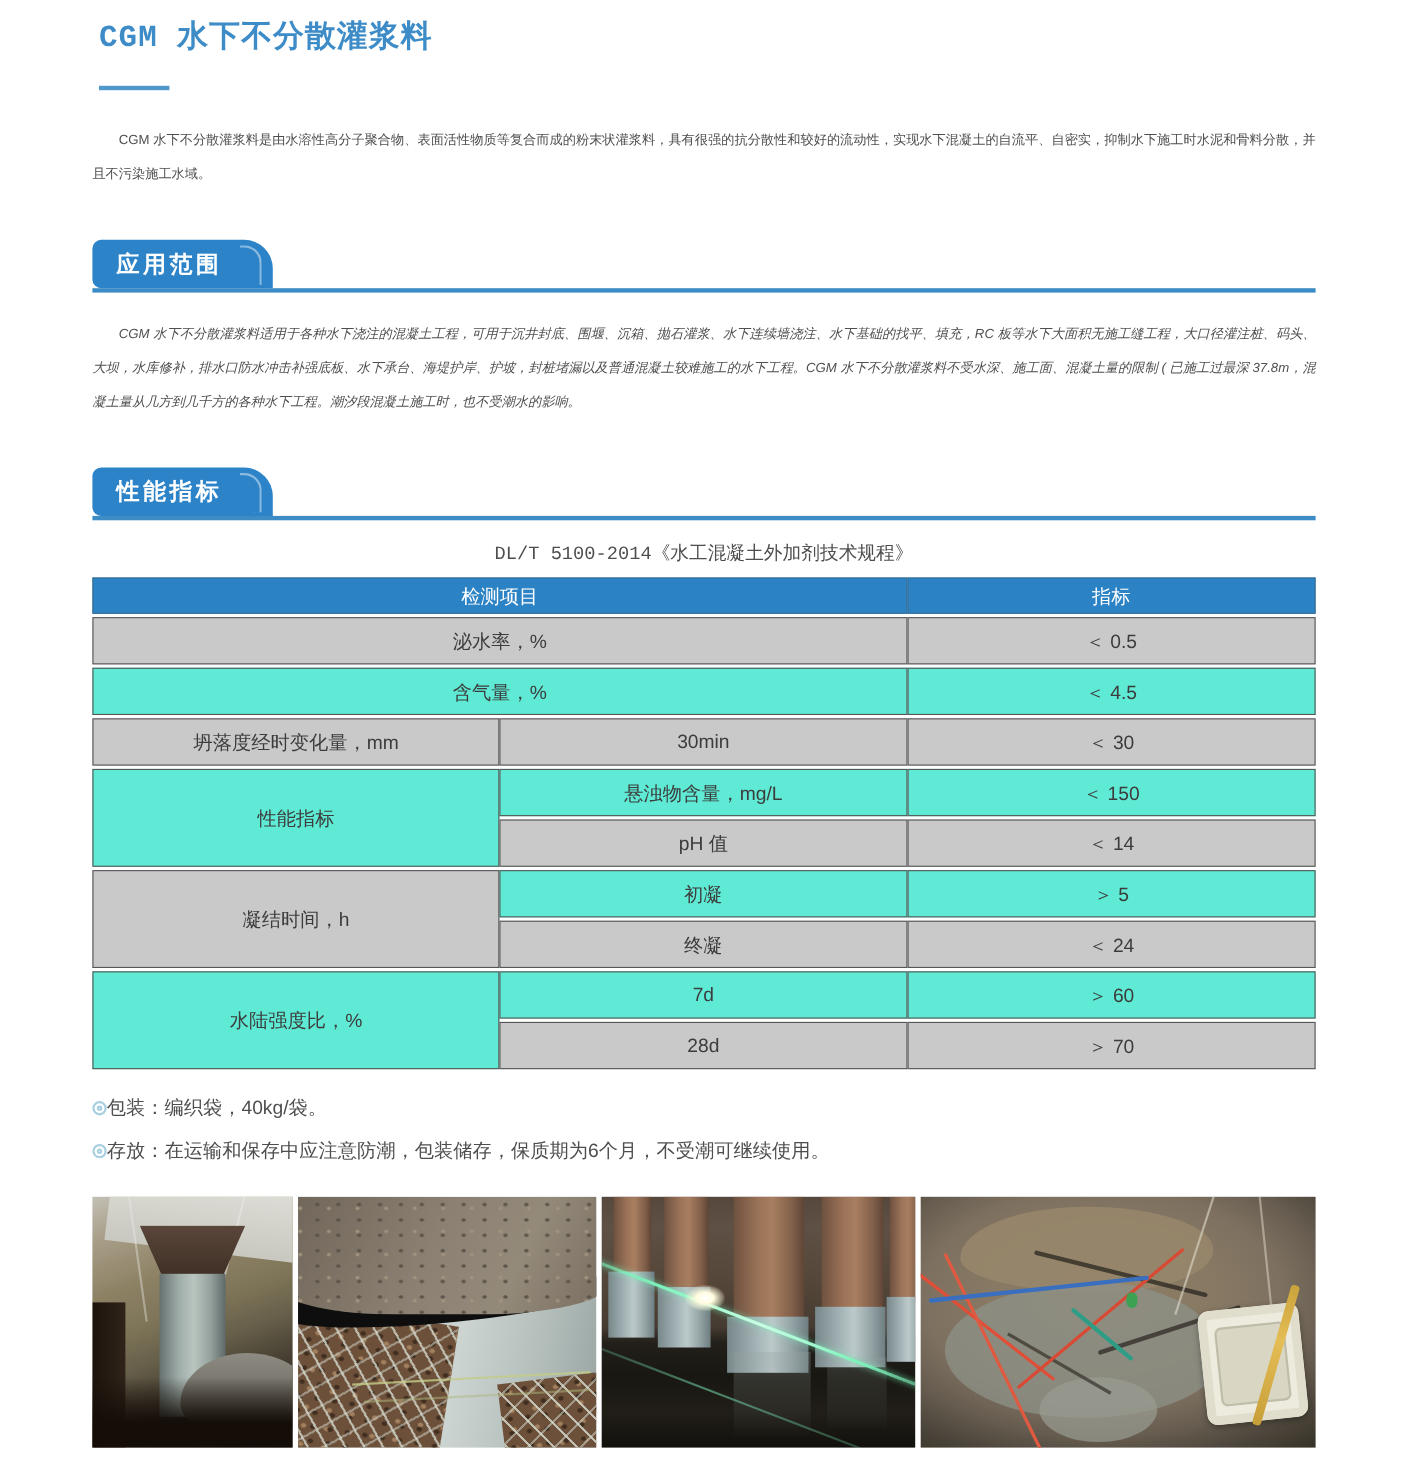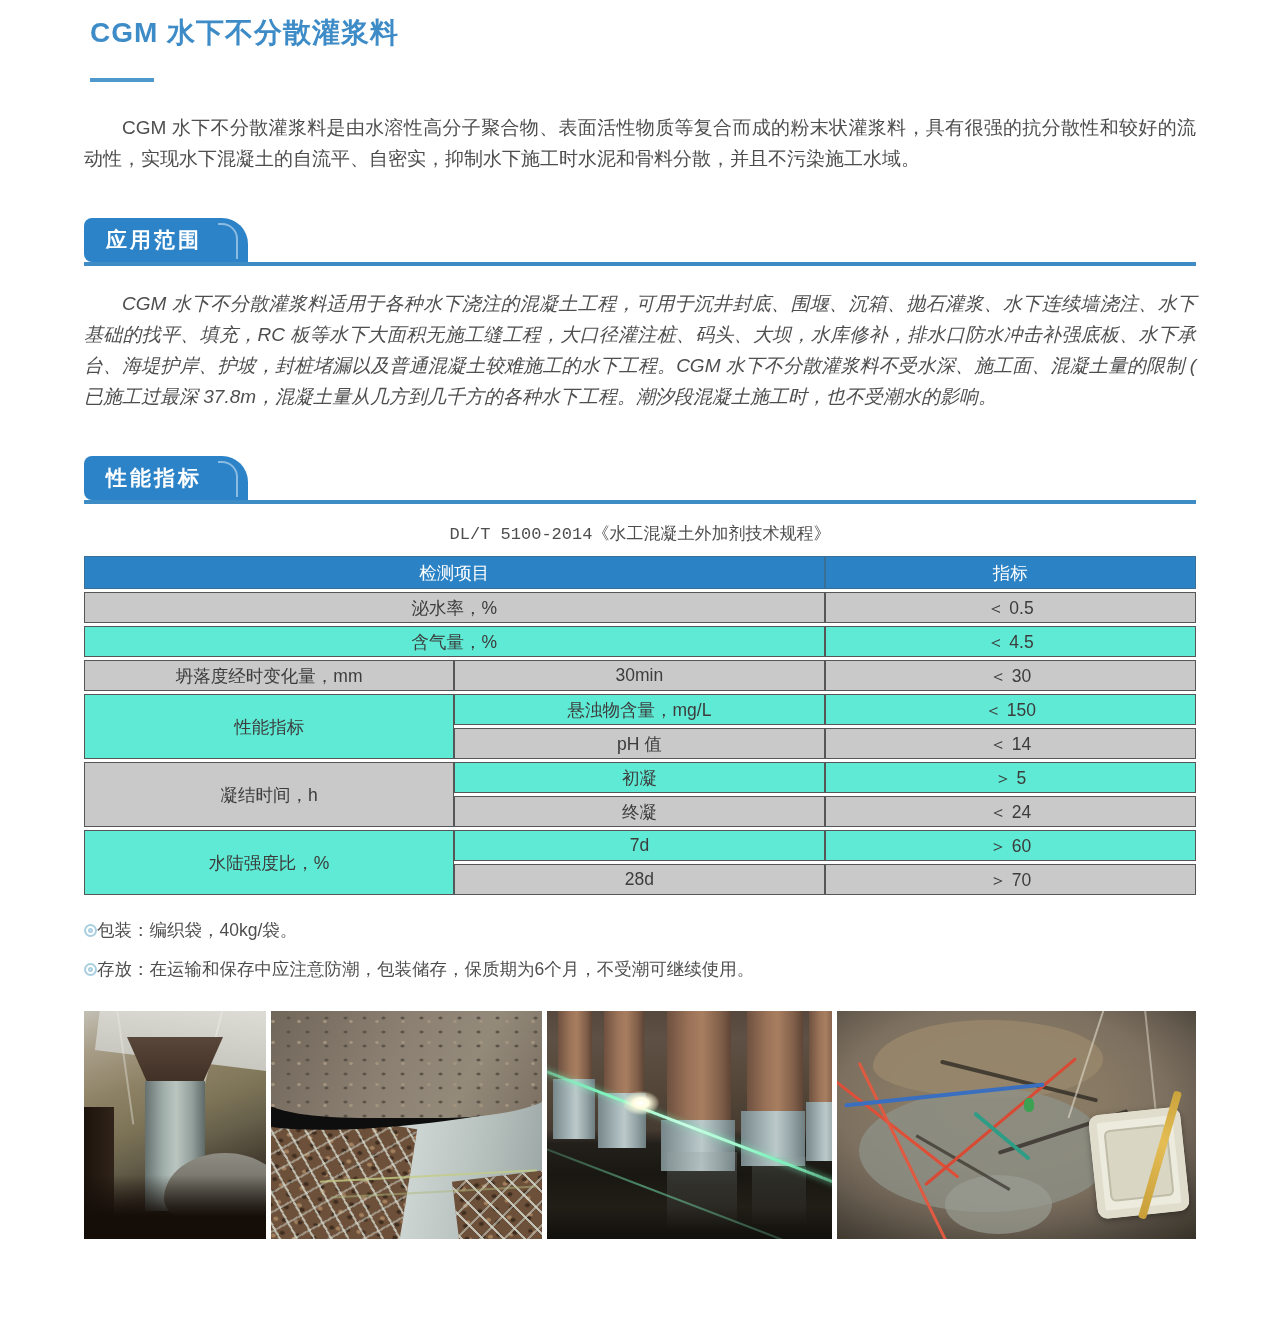--- a/index.html
+++ b/index.html
@@ -5,25 +5,25 @@
   * { box-sizing: border-box; margin: 0; padding: 0; }
   html,body { background:#ffffff; }
   body {
     width:1280px; min-height:1344px;
     font-family:"Liberation Sans", sans-serif;
     color:#4b4b4b;
   }
   .wrapper { width:1112px; margin-left:84px; padding-top:14px; }
 
   
-  .page-title { color:#3e8cc7; font-size:28px; font-weight:700; letter-spacing:1px; margin-left:6px; }
+  .page-title { color:#3e8cc7; font-size:28px; font-weight:700; letter-spacing:1px; margin-left:6px;font-family:Liberation Mono, monospace; }
   .title-underline { width:64px; height:4px; background:#4e98cc; margin:26px 0 0 6px; }
 
   
-  .para { font-size:19px; line-height:31px; color:#4e4e4e; text-indent:2em; text-align:justify; }
+  .para { font-size:12px; line-height:31px; color:#4e4e4e; text-indent:2em; text-align:justify; }
   .intro { margin-top:30px; }
 
   
   .sec-head { margin-top:44px; border-bottom:4px solid #3d8cc6; line-height:0; }
   .sec-tab {
     display:inline-block; position:relative; line-height:normal;
     background:#2c83c8; color:#ffffff;
     font-size:21px; font-weight:700; letter-spacing:3px;
     padding:8px 46px 8px 22px;
     border-radius:8px 26px 0 8px;
@@ -37,21 +37,21 @@
   }
   .sec-body { margin-top:22px;font-style:italic; }
 
   
   .standard { text-align:center; font-size:17px; color:#4e4e4e; margin:18px 0 8px 0;font-family:Liberation Mono, monospace; }
 
   
   table.perf { width:100%; border-collapse:separate; border-spacing:0 3px; table-layout:fixed; }
   table.perf th, table.perf td {
     border:1px solid #565656; text-align:center; vertical-align:middle;
-    font-size:17.5px; color:#3c3c3c; height:31px; padding:1px 8px; font-weight:400;
+    font-size:17.5px; color:#3c3c3c; height:43px; padding:1px 8px; font-weight:400;
   }
   table.perf th { background:#2b82c4; color:#ffffff; height:33px; border-color:#3a6f96; }
   td.g { background:#c9c9c9; }
   td.w { background:#5eead4; }
 
   
   .pack-list { margin-top:20px; }
   .pack-item { display:flex; align-items:center; margin-bottom:15px; font-size:17.5px; color:#4e4e4e; }
   .ring {
     flex:none; width:13px; height:13px; border:2px solid #a8cfe0; border-radius:50%; position:relative;

